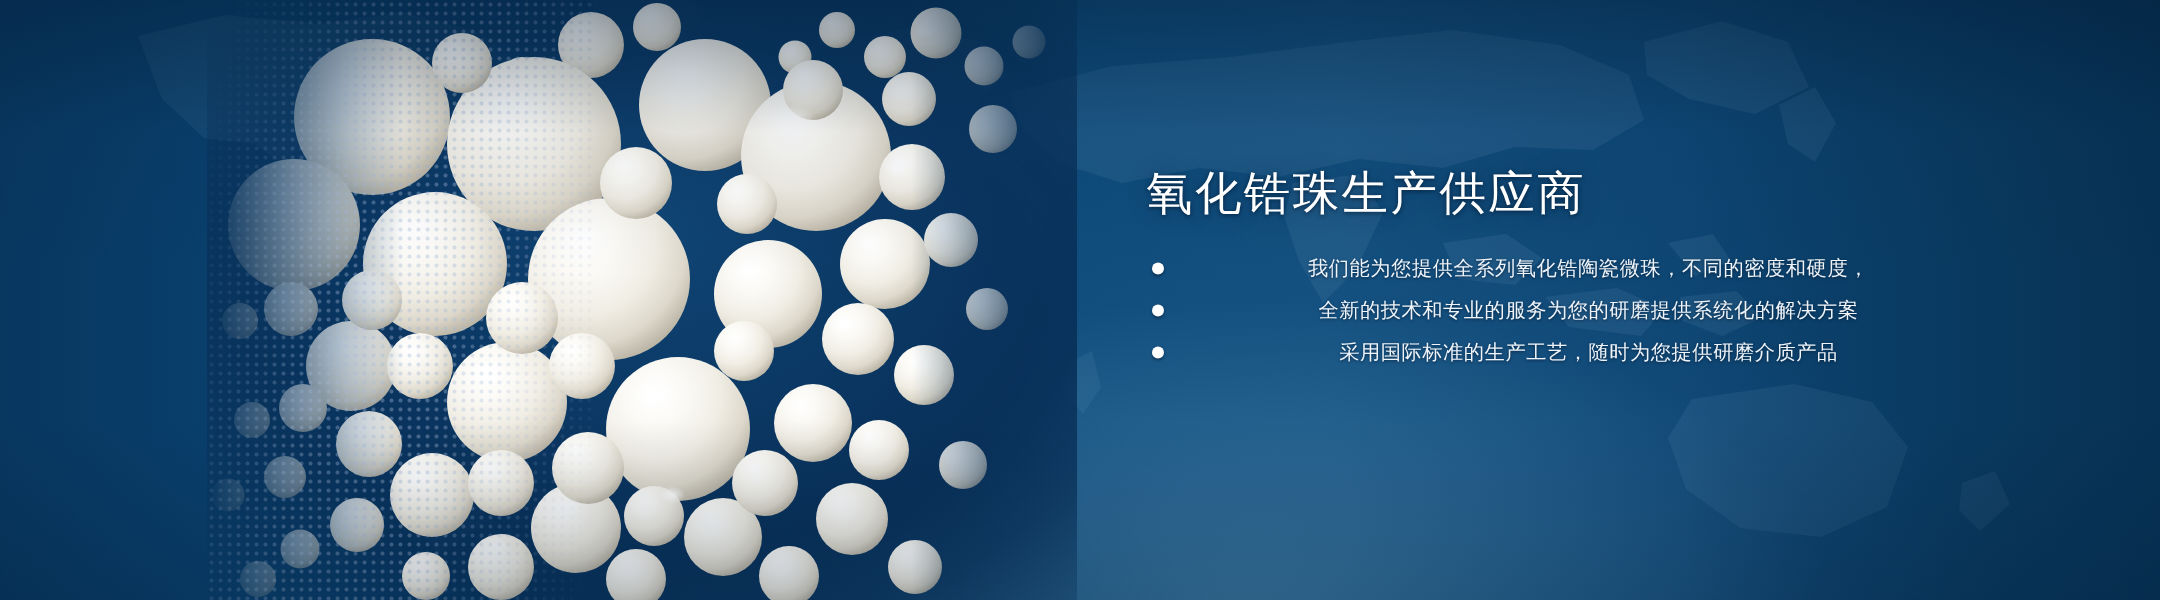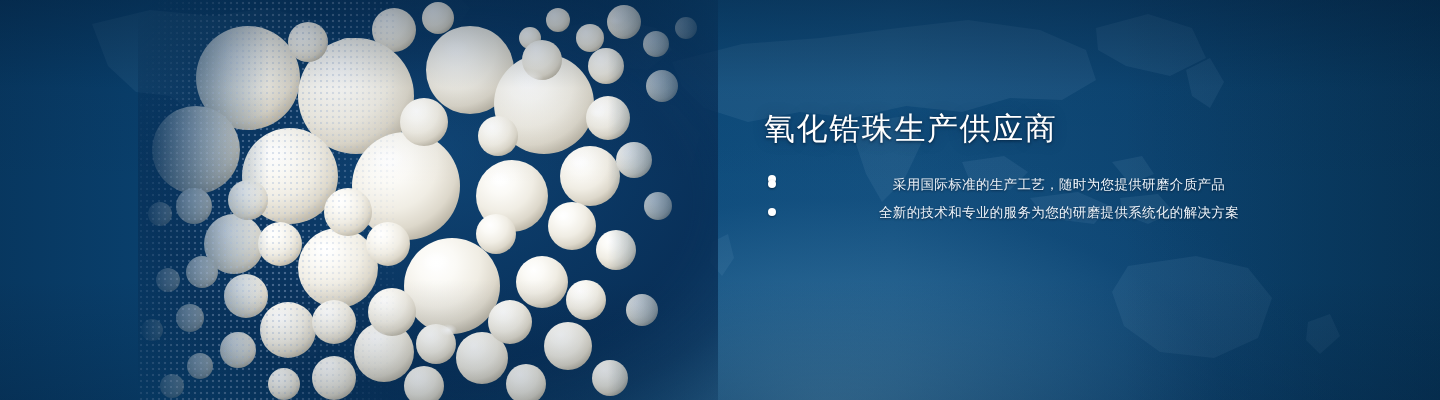--- a/index.html
+++ b/index.html
@@ -278,28 +278,29 @@
   <div class="bg-vignette"></div>
 
   <div class="content">
 
     <div class="headline">氧化锆珠生产供应商</div>
 
     <div class="bullets">
 
       <div class="bullet-row">
         <span class="dot"></span>
+        <span class="btxt">我们能为您提供全系列氧化锆陶瓷微珠，不同的密度和硬度，</span>
+      </div>
+
+      <div class="bullet-row">
+        <span class="dot"></span>
+        <span class="btxt">全新的技术和专业的服务为您的研磨提供系统化的解决方案</span>
       </div>
 
       <div class="bullet-row">
         <span class="dot"></span>
         <span class="btxt">采用国际标准的生产工艺，随时为您提供研磨介质产品</span>
       </div>
 
-      <div class="bullet-row">
-        <span class="dot"></span>
-        <span class="btxt">全新的技术和专业的服务为您的研磨提供系统化的解决方案</span>
-      </div>
-
     </div>
   </div>
 
 </div>
 
 </body></html>

